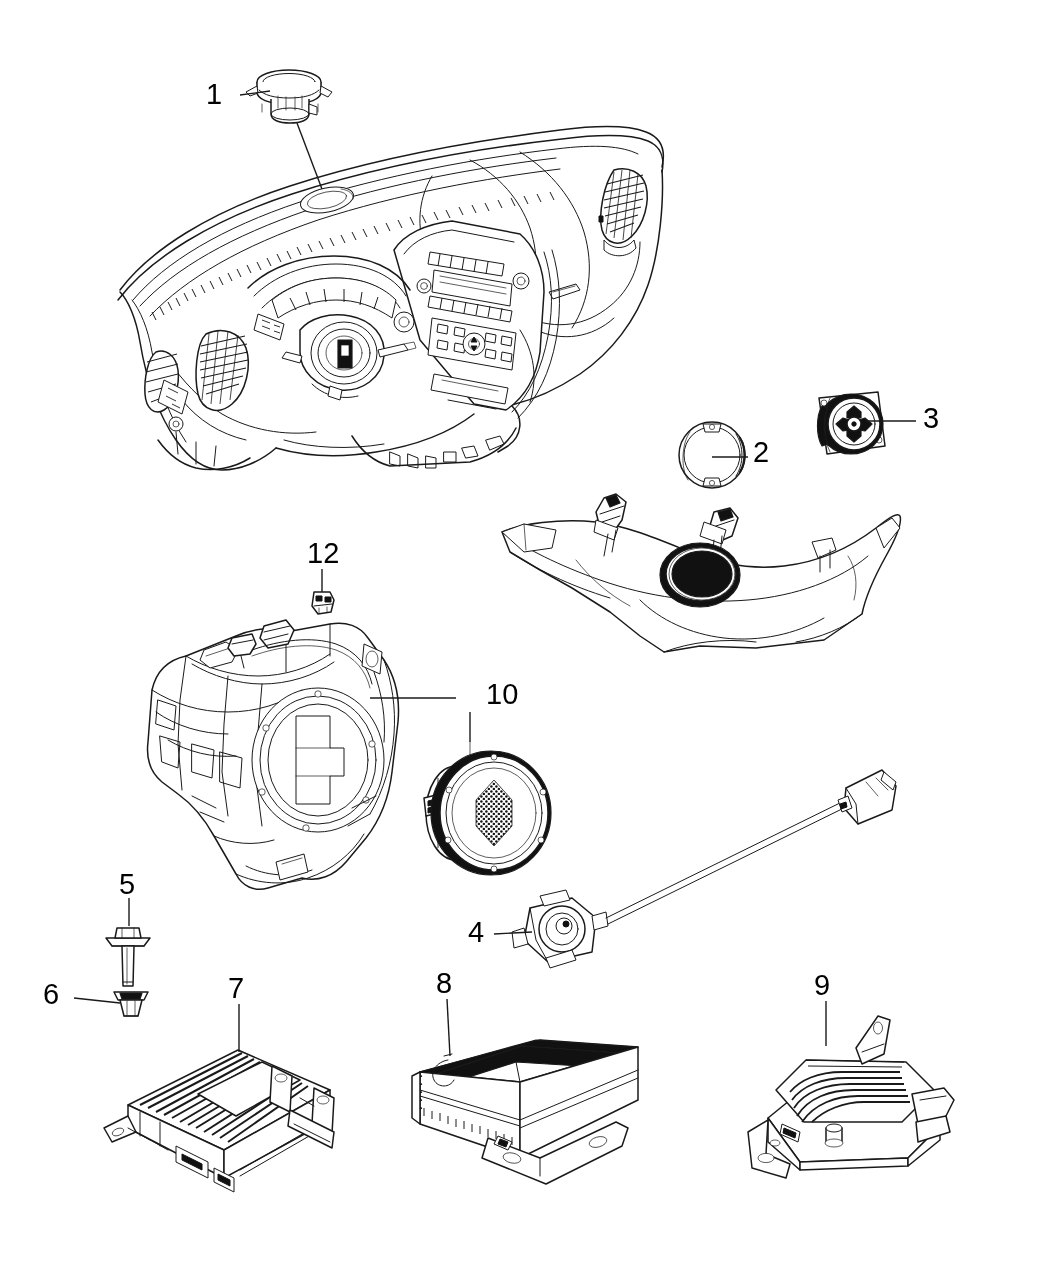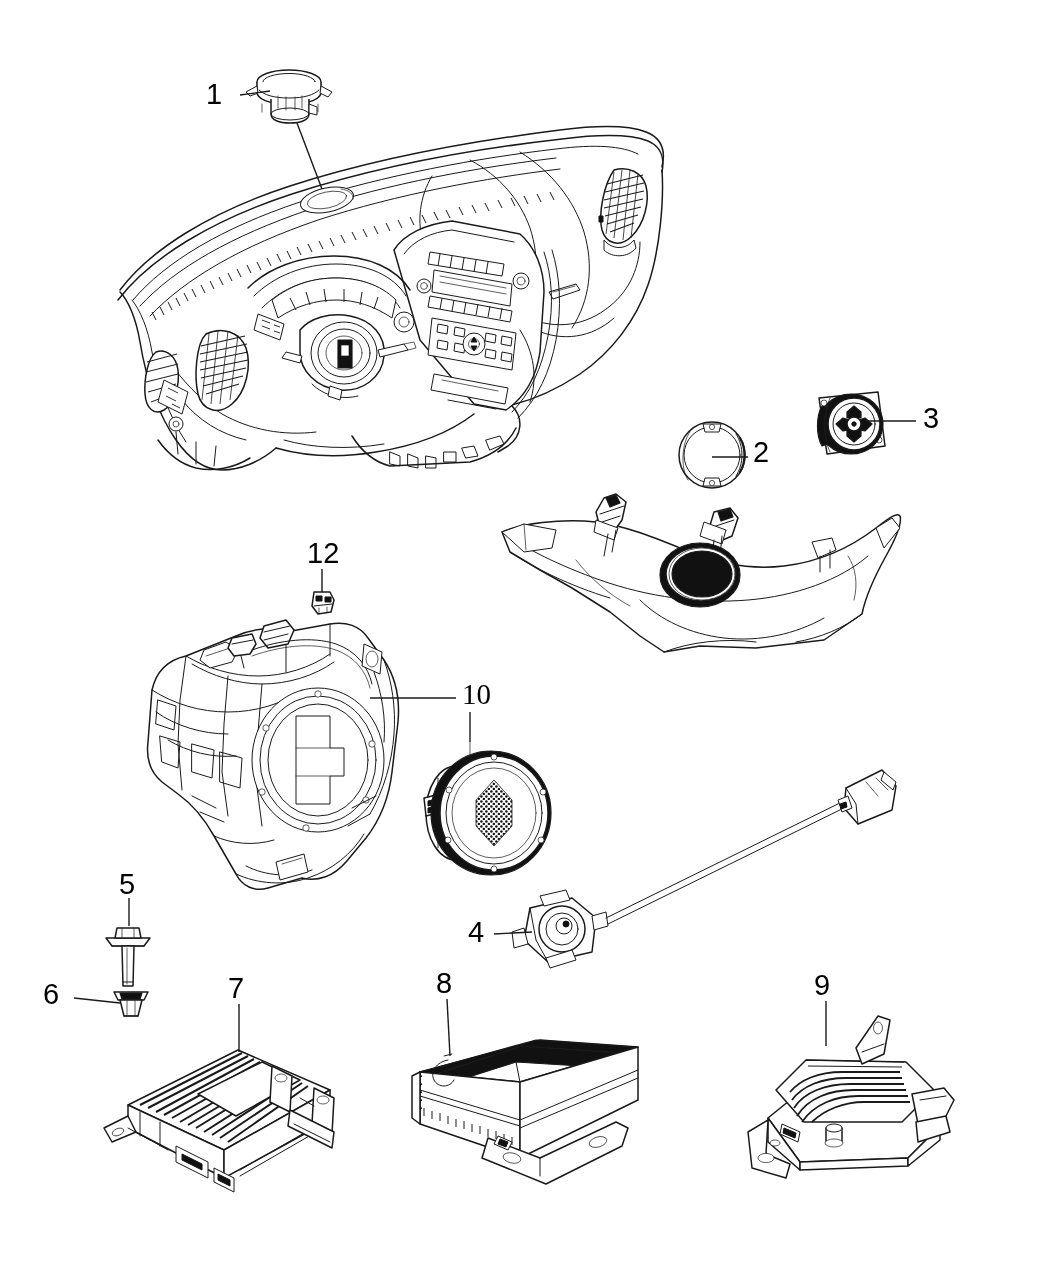--- a/index.html
+++ b/index.html
@@ -749,17 +749,17 @@
   <div class="callout-num" style="left:119px; top:870px;">5</div>
 
   <div class="callout-num" style="left:43px; top:980px;">6</div>
 
   <div class="callout-num" style="left:228px; top:974px;">7</div>
 
   <div class="callout-num" style="left:436px; top:969px;">8</div>
 
   <div class="callout-num" style="left:814px; top:971px;">9</div>
 
-  <div class="callout-num" style="left:462px; top:680px;font-family:Liberation Serif, serif;">10</div>
+  <div class="callout-num" style="left:486px; top:680px;">10</div>
 
   <div class="callout-num" style="left:307px; top:539px;">12</div>
 
 </div>
 
 </body></html>

